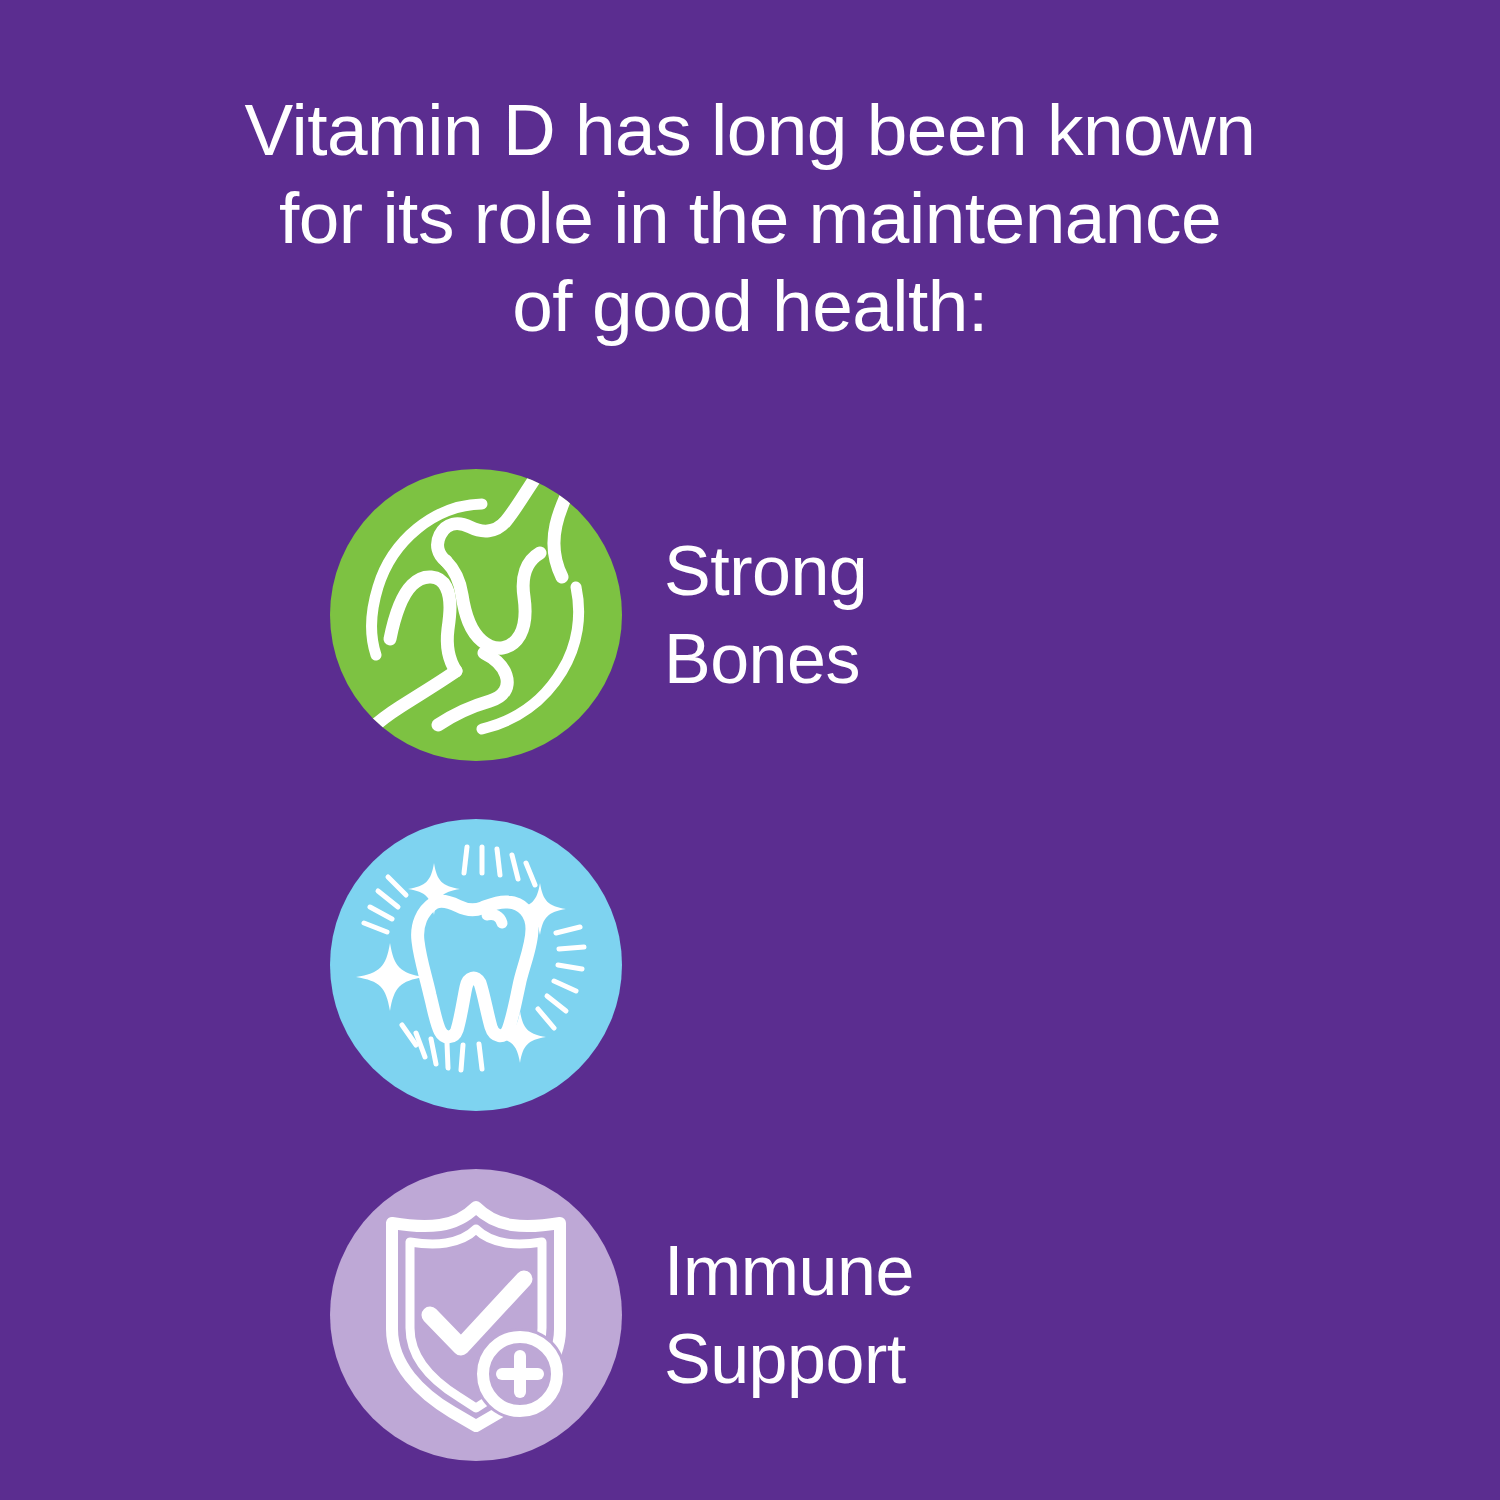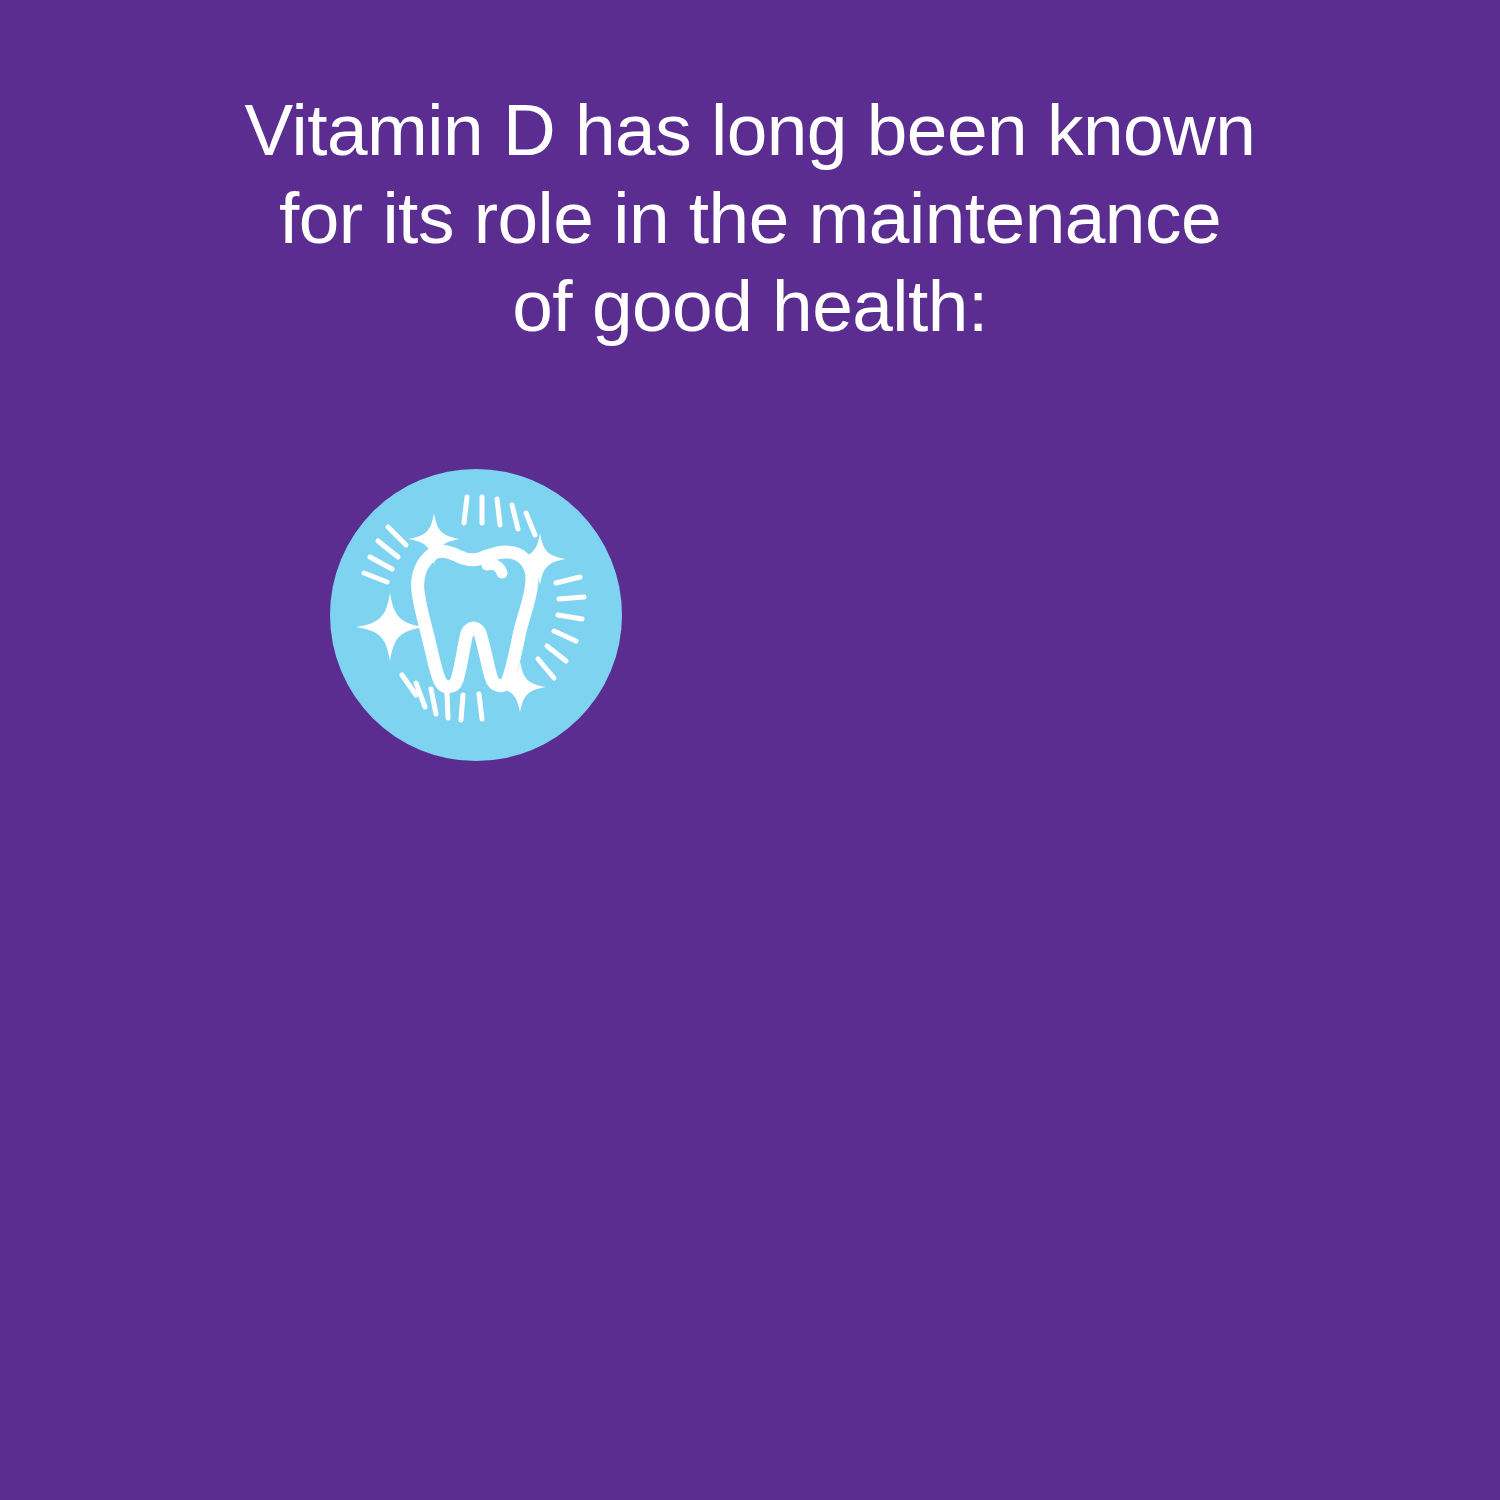--- a/index.html
+++ b/index.html
@@ -82,20 +82,56 @@
 <body style="background: rgb(91, 45, 144);">
 
 <div class="page" style="background: rgb(91, 45, 144);">
 
   <div class="headline">Vitamin D has long been known
 for its role in the maintenance
 of good health:</div>
 
   <div class="benefits">
 
+    <div class="benefit-row">
+      <div class="icon-badge" id="badge-0">
+        <svg viewBox="0 0 292 292" xmlns="http://www.w3.org/2000/svg">
+          <defs>
+            <clipPath id="clipCircle0">
+              <circle cx="146" cy="146" r="146"></circle>
+            </clipPath>
+          </defs>
+          <circle id="circle-0" cx="146" cy="146" r="146" fill="#7DC242"></circle>
+          <g clip-path="url(#clipCircle0)" fill="none" stroke="#FFFFFF" stroke-linecap="round" stroke-linejoin="round">
+
+            <path d="M152 35 C 104 36, 62 72, 48 118 C 40 144, 40 168, 46 186" stroke-width="11"></path>
+
+            <path d="M214 -4 C 196 22, 186 40, 176 52 C 166 64, 152 64, 140 58
+                     C 128 52, 116 54, 110 66 C 105 76, 108 86, 116 92" stroke-width="13"></path>
+            <path d="M252 -6 C 240 18, 230 38, 226 56 C 222 74, 224 92, 232 108" stroke-width="13"></path>
+
+            <path d="M116 92 C 124 100, 130 112, 132 126 C 135 146, 140 162, 152 172
+                     C 166 184, 182 180, 190 166 C 196 155, 196 142, 194 128
+                     C 191 108, 196 92, 210 84" stroke-width="13"></path>
+
+            <path d="M60 170 C 64 150, 70 128, 82 116 C 94 104, 110 106, 116 118
+                     C 122 130, 120 146, 118 160 C 116 176, 118 190, 126 202" stroke-width="13"></path>
+
+            <path d="M126 202 C 112 212, 92 224, 70 238 C 48 252, 30 268, 18 286" stroke-width="13"></path>
+
+            <path d="M108 256 C 126 244, 146 236, 160 232 C 174 228, 180 218, 176 206
+                     C 172 194, 162 188, 154 184" stroke-width="13"></path>
+
+            <path d="M246 118 C 252 146, 248 176, 232 202 C 214 232, 186 252, 152 260" stroke-width="11"></path>
+          </g>
+        </svg>
+      </div>
+      <div class="benefit-label">Strong
+Bones</div>
+    </div>
 
     <div class="benefit-row">
       <div class="icon-badge" id="badge-1">
         <svg viewBox="0 0 292 292" xmlns="http://www.w3.org/2000/svg">
           <circle id="circle-1" cx="146" cy="146" r="146" fill="#7ED3F0"></circle>
           <g fill="none" stroke="#FFFFFF" stroke-linecap="round" stroke-linejoin="round">
 
             <path d="M104 84 C 92 92, 86 106, 88 122 C 90 140, 96 158, 100 176
                      C 104 192, 106 204, 110 212 C 114 220, 124 220, 127 211
                      C 131 198, 133 182, 136 168 C 138 158, 146 156, 150 164
@@ -141,15 +177,45 @@
                      C 207 98, 202 93, 184 90 C 202 87, 207 82, 210 64 Z"></path>
             <path d="M60 124 C 64 148, 70 154, 94 158 C 70 162, 64 168, 60 192
                      C 56 168, 50 162, 26 158 C 50 154, 56 148, 60 124 Z"></path>
             <path d="M190 192 C 193 210, 198 215, 216 218 C 198 221, 193 226, 190 244
                      C 187 226, 182 221, 164 218 C 182 215, 187 210, 190 192 Z"></path>
           </g>
         </svg>
       </div>
     </div>
 
+    <div class="benefit-row">
+      <div class="icon-badge" id="badge-2">
+        <svg viewBox="0 0 292 292" xmlns="http://www.w3.org/2000/svg">
+          <circle id="circle-2" cx="146" cy="146" r="146" fill="#BEA8D6"></circle>
+          <g fill="none" stroke="#FFFFFF" stroke-linecap="round" stroke-linejoin="round">
+
+            <path d="M146 38 C 136 48, 124 54, 110 56 C 96 58, 80 57, 62 54
+                     L 62 160 C 62 196, 90 224, 122 243 L 146 257
+                     L 170 243 C 202 224, 230 196, 230 160 L 230 54
+                     C 212 57, 196 58, 182 56 C 168 54, 156 48, 146 38 Z" stroke-width="12"></path>
+
+            <path d="M146 60 C 138 68, 128 72, 116 74 C 104 76, 92 75, 80 73
+                     L 80 159 C 80 189, 103 212, 129 228 L 146 239
+                     L 163 228 C 189 212, 212 189, 212 159 L 212 73
+                     C 200 75, 188 76, 176 74 C 164 72, 154 68, 146 60 Z" stroke-width="9"></path>
+
+            <path d="M100 146 L 131 178 L 194 110" stroke-width="17"></path>
+          </g>
+
+          <circle cx="190" cy="205" r="46" fill="#BEA8D6"></circle>
+          <circle cx="190" cy="205" r="37" fill="none" stroke="#FFFFFF" stroke-width="12"></circle>
+          <g stroke="#FFFFFF" stroke-width="12" stroke-linecap="round">
+            <line x1="190" y1="187" x2="190" y2="223"></line>
+            <line x1="172" y1="205" x2="208" y2="205"></line>
+          </g>
+        </svg>
+      </div>
+      <div class="benefit-label">Immune
+Support</div>
+    </div>
 
   </div>
 </div>
 
 </body></html>

